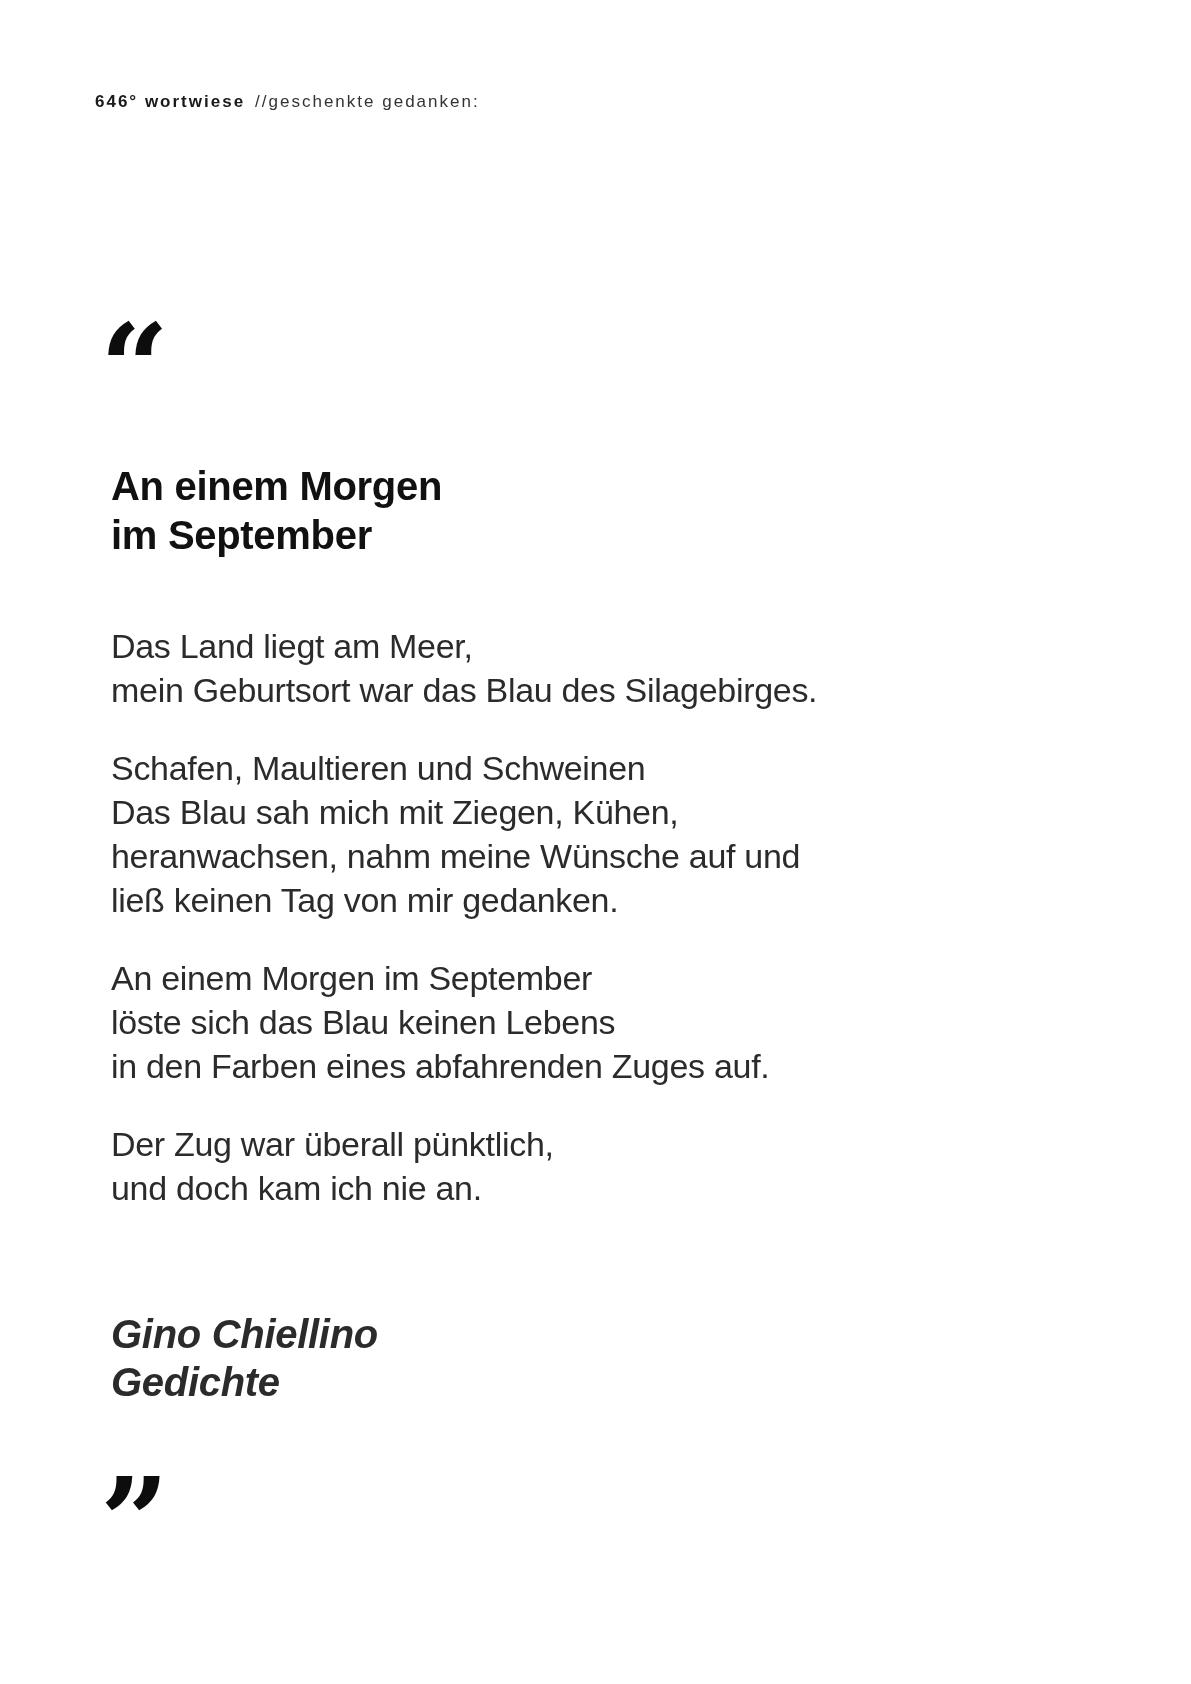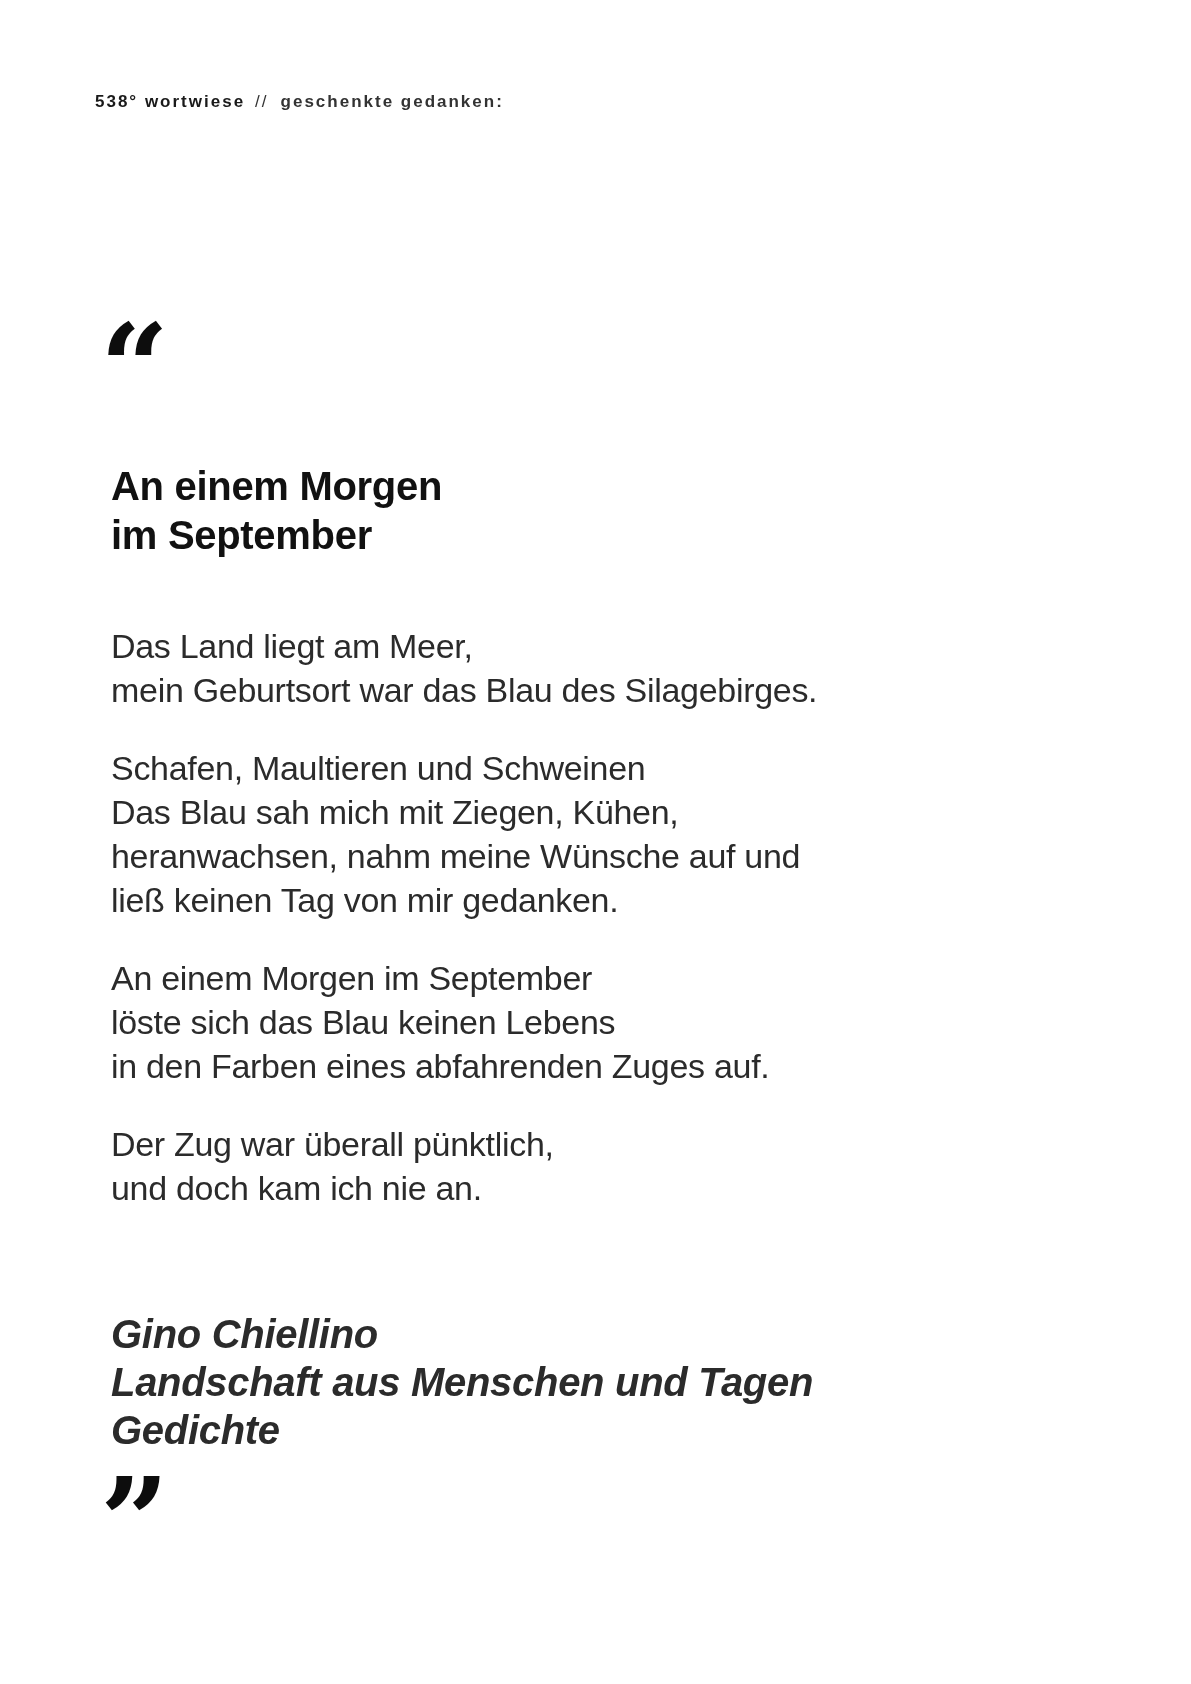--- a/index.html
+++ b/index.html
@@ -18,21 +18,21 @@
     position: absolute;
     left: 95px;
     top: 92px;
     font-size: 17px;
     letter-spacing: 2px;
     color: #222222;
     white-space: nowrap;
   }
   .header .brand { font-weight: 700; color: #1a1a1a; }
   .header .sep { font-weight: 400; color: #333333; margin-left: 10px; }
-  .header .tagline { font-weight: 700; color: #333333; margin-left: 12px; }
+  .header .tagline { font-weight: 400; color: #333333; margin-left: 0; }
 
   .quote-mark {
     position: absolute;
     left: 100px;
     font-family: "DejaVu Serif", serif;
     font-weight: 700;
     font-size: 120px;
     line-height: 1;
     color: #0d0d0d;
     letter-spacing: -4px;
@@ -74,21 +74,21 @@
     color: #2b2b2b;
     letter-spacing: -0.3px;
   }
 </style>
 </head>
 <body>
 
 <div class="page">
 
   <div class="header">
-    <span class="brand">538° wortwiese</span><span class="sep">//</span><span class="tagline">geschenkte gedanken:</span>
+    <span class="brand">646° wortwiese</span><span class="sep">//</span><span class="tagline">geschenkte gedanken:</span>
   </div>
 
   <div class="quote-mark quote-open">“</div>
 
   <div class="content">
 
     <h1 class="poem-title">
       <span>An einem Morgen</span><br>
       <span>im September</span>
     </h1>
@@ -111,21 +111,20 @@
       <div class="poem-line">in den Farben eines abfahrenden Zuges auf.</div>
     </div>
 
     <div class="stanza">
       <div class="poem-line">Der Zug war überall pünktlich,</div>
       <div class="poem-line">und doch kam ich nie an.</div>
     </div>
 
     <div class="attribution">
       <div class="attr-line">Gino Chiellino</div>
-      <div class="attr-line">Landschaft aus Menschen und Tagen</div>
       <div class="attr-line">Gedichte</div>
     </div>
 
   </div>
 
   <div class="quote-mark quote-close">”</div>
 
 </div>
 
 </body></html>

